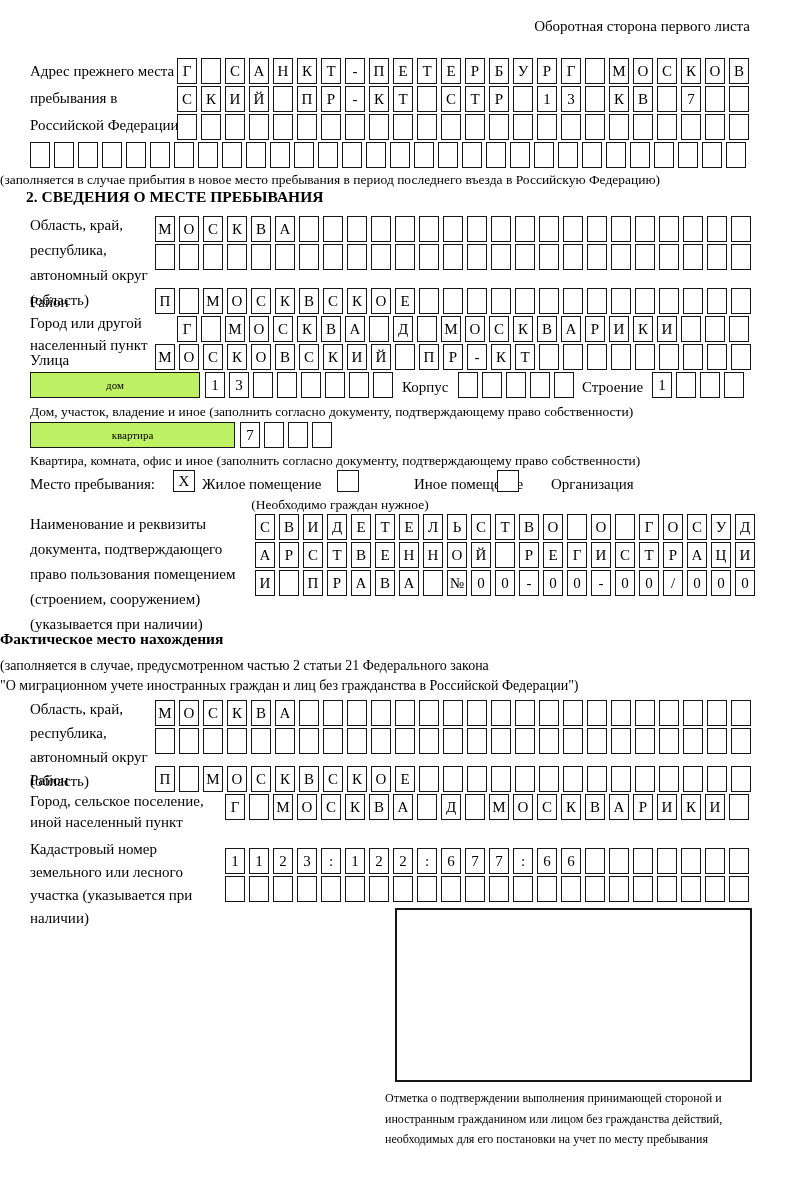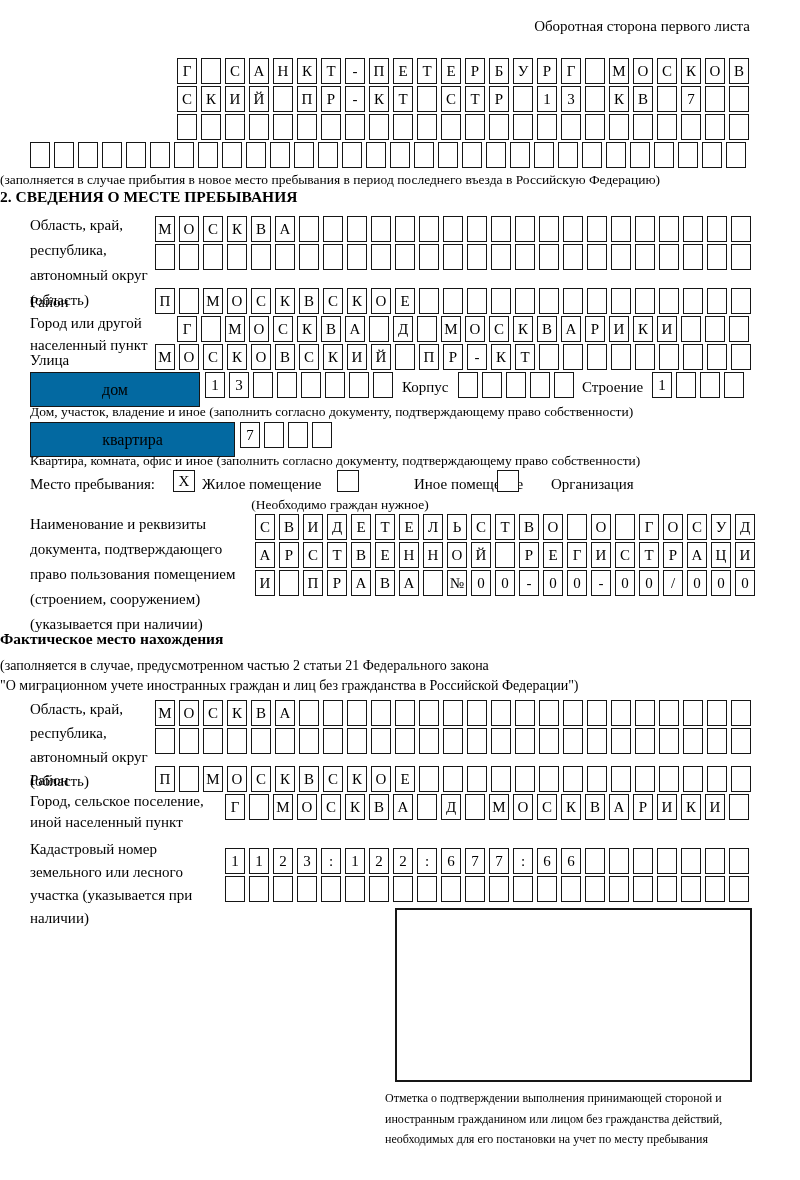--- a/index.html
+++ b/index.html
@@ -13,36 +13,37 @@
   .cap { position:absolute; font-size:13.5px; line-height:20px; }
   .center { left:0; width:800px; }
   .title { position:absolute; font-weight:bold; font-size:15.5px; }
   .cellrow { position:absolute; display:flex; }
   .cell {
     flex:0 0 20px; width:20px; height:26px; border:1.5px solid #161616;
     margin-right:4px; display:flex; align-items:center; justify-content:center;
     font-size:15px; line-height:1; background:#fff;
   }
   .fieldbox {
-    position:absolute; height:35px; border:1.5px solid #161616; background:#0369a1;
-    display:flex; align-items:center; justify-content:center; font-size:16px;
+    position:absolute; height:26px; border:1.5px solid #161616; background:#bef264;
+    display:flex; align-items:center; justify-content:center; font-size:11px;
   }
   .chk {
     position:absolute; width:22px; height:22px; border:1.5px solid #161616;
     display:flex; align-items:center; justify-content:center; font-size:15px; background:#fff;
   }
   .markbox { position:absolute; border:2px solid #161616; background:#fff; }
 </style>
 </head>
 <body>
 
 <div class="page">
 
   <div class="lbl" style="top:14px; right:50px;">Оборотная сторона первого листа</div>
 
+  <div class="lbl" style="left:30px; top:58px; width:152px; line-height:27px;">Адрес прежнего места пребывания в Российской Федерации</div>
   <div class="cellrow" style="left:177px; top:58px;">
       <span class="cell">Г</span>
       <span class="cell"></span>
       <span class="cell">С</span>
       <span class="cell">А</span>
       <span class="cell">Н</span>
       <span class="cell">К</span>
       <span class="cell">Т</span>
       <span class="cell">-</span>
       <span class="cell">П</span>
@@ -141,21 +142,21 @@
       <span class="cell"></span>
       <span class="cell"></span>
       <span class="cell"></span>
       <span class="cell"></span>
       <span class="cell"></span>
       <span class="cell"></span>
       <span class="cell"></span>
     </div>
   <div class="cap center" style="top:170px;">(заполняется в случае прибытия в новое место пребывания в период последнего въезда в Российскую Федерацию)</div>
 
-  <div class="title center" style="top:188px;">2. СВЕДЕНИЯ О МЕСТЕ ПРЕБЫВАНИЯ</div>
+  <div class="title center" style="top:188px;padding-left:26px;">2. СВЕДЕНИЯ О МЕСТЕ ПРЕБЫВАНИЯ</div>
 
   <div class="lbl" style="left:30px; top:213px; width:122px; line-height:25px;">Область, край, республика, автономный округ (область)</div>
   <div class="cellrow" style="left:155px; top:216px;">
       <span class="cell">М</span>
       <span class="cell">О</span>
       <span class="cell">С</span>
       <span class="cell">К</span>
       <span class="cell">В</span>
       <span class="cell">А</span>
       <span class="cell"></span>

